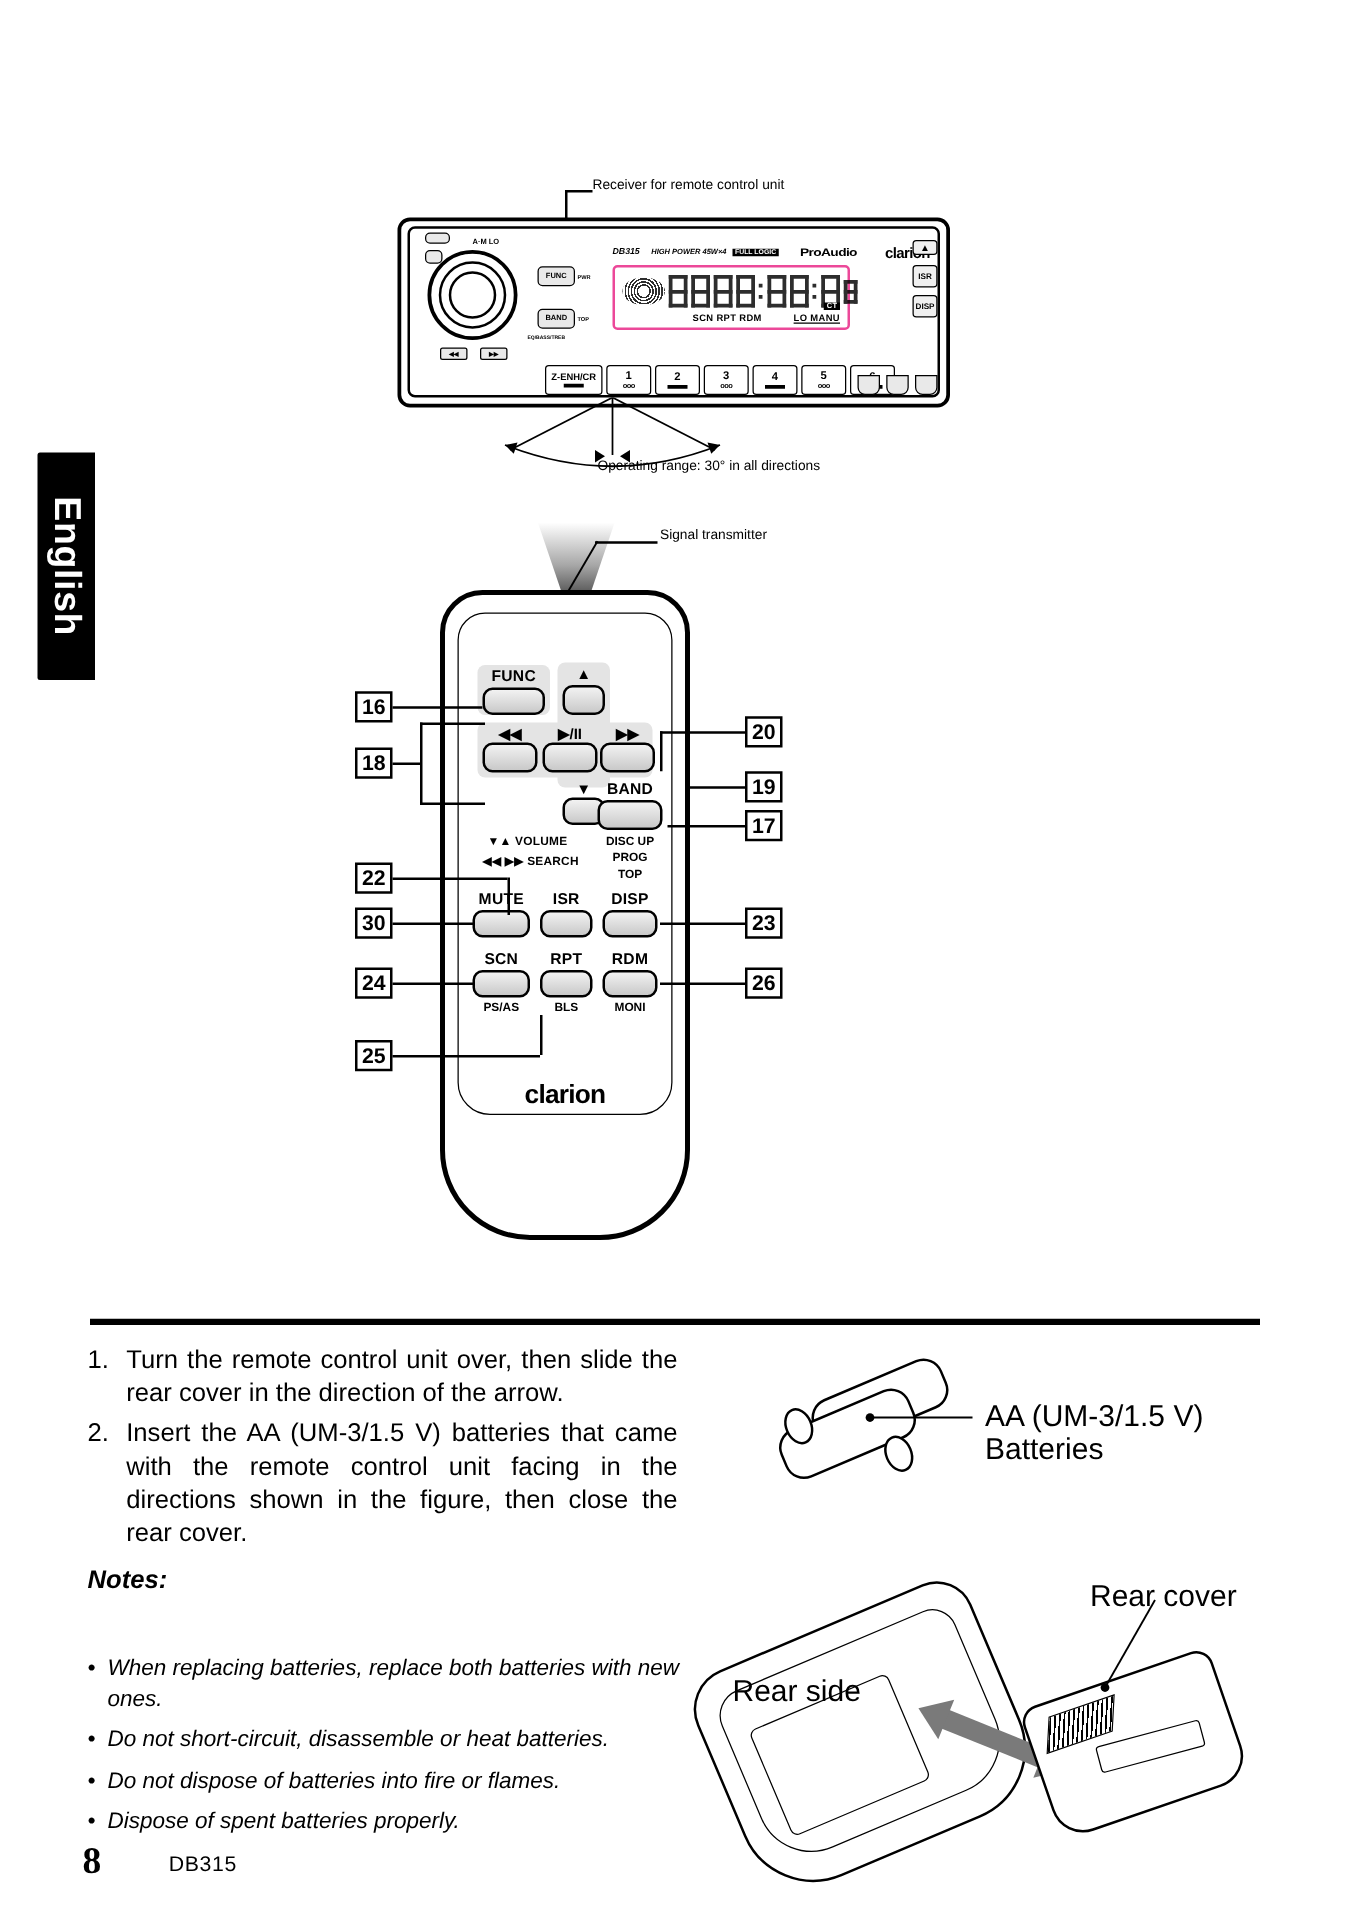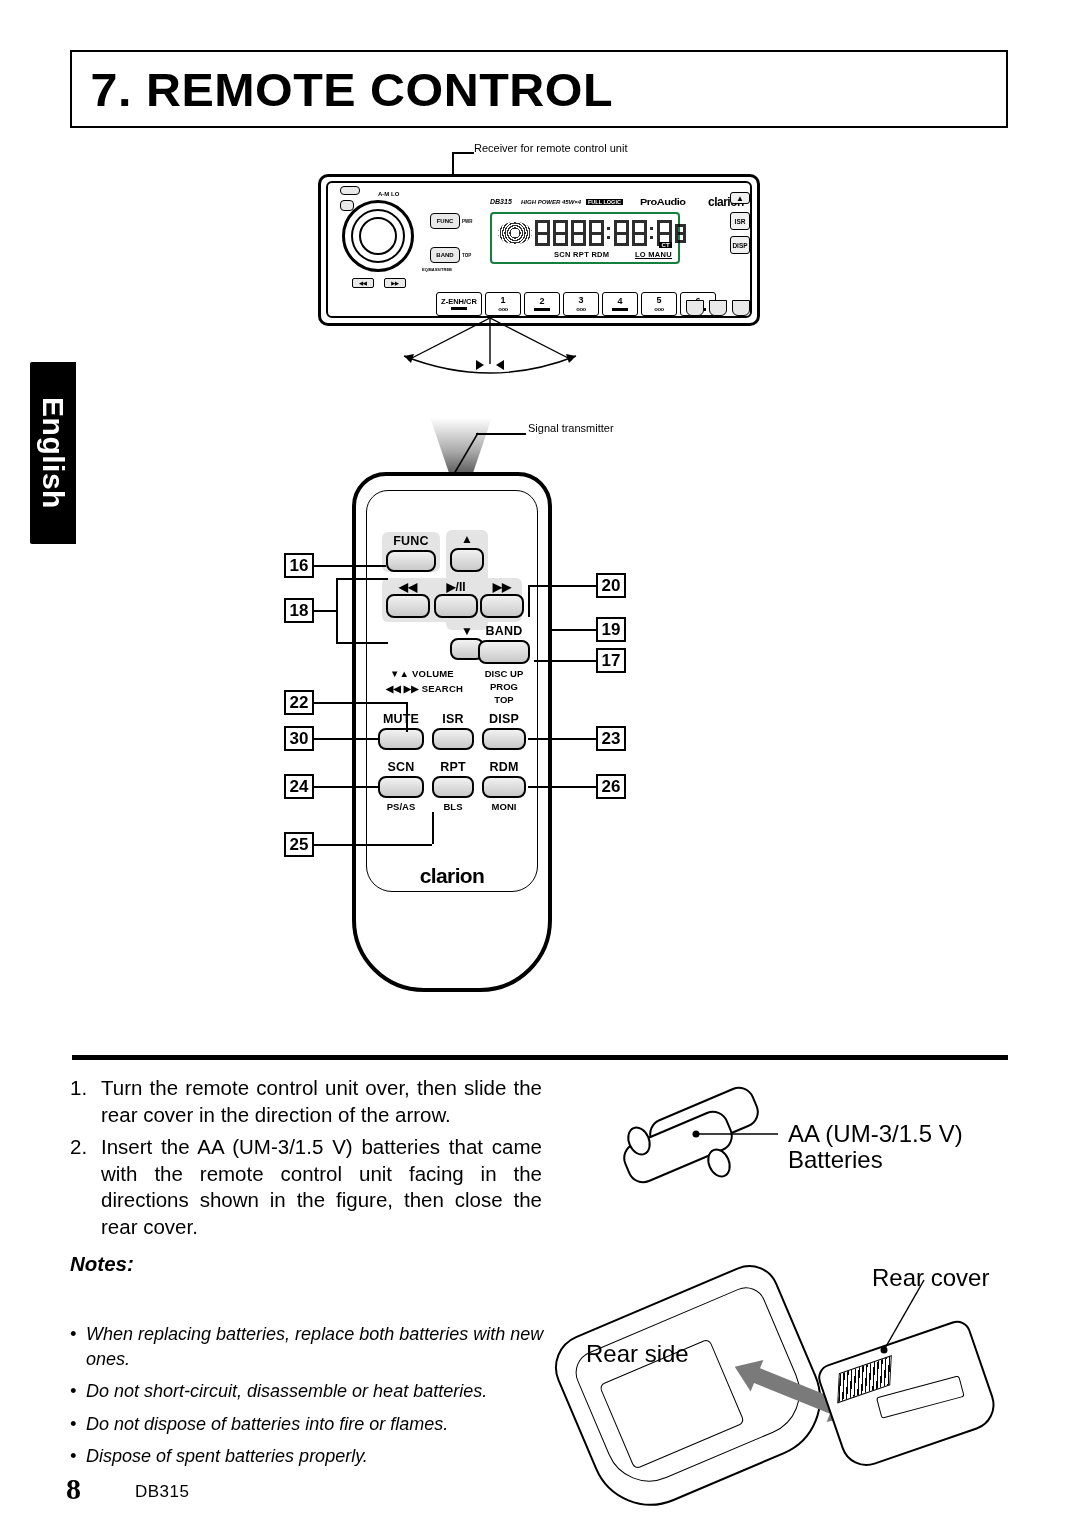--- a/index.html
+++ b/index.html
@@ -86,21 +86,21 @@
     font-size: 6px; font-weight: bold; text-align: center;
     display: flex; align-items: center; justify-content: center;
     overflow: hidden;
   }
   .hu-brandline {
     position: absolute; font-weight: bold; white-space: nowrap;
   }
   .hu-display {
     position: absolute; left: 172px; top: 38px;
     width: 190px; height: 52px;
-    border: 2px solid #15803d; border-radius: 4px;
+    border: 2px solid #ec4899; border-radius: 4px;
   }
   .seg-row { position: absolute; left: 6px; top: 6px; display: flex; gap: 3px; align-items: center; }
   .seg {
     width: 15px; height: 26px;
     background:
       linear-gradient(#000 0 0) 0 0/100% 3px no-repeat,
       linear-gradient(#000 0 0) 0 50%/100% 3px no-repeat,
       linear-gradient(#000 0 0) 0 100%/100% 3px no-repeat,
       linear-gradient(#000 0 0) 0 0/3px 100% no-repeat,
       linear-gradient(#000 0 0) 100% 0/3px 100% no-repeat;
@@ -333,23 +333,20 @@
 </style>
 </head>
 <body>
 
 <div id="page">
 
   <div class="side-tab">
     <span class="side-tab-label">English</span>
   </div>
 
-  <div class="title-box">
-    <span class="title-text">7. REMOTE CONTROL</span>
-  </div>
 
   <div class="callout" style="left:474px; top:141px;">Receiver for remote control unit</div>
   <div class="leader h" style="left:452px; top:152px; width:22px;"></div>
   <div class="leader v" style="left:452px; top:152px; height:95px;"></div>
 
   <div id="head-unit">
     <div class="hu-shell"></div>
     <div class="hu-face"></div>
 
     <div class="hu-knob-outer">
@@ -445,20 +442,21 @@
   <svg class="arc-svg" width="220" height="58" viewBox="0 0 220 58">
     <line x1="110" y1="0" x2="110" y2="46" stroke="#000" stroke-width="1.4"></line>
     <line x1="110" y1="0" x2="28" y2="42" stroke="#000" stroke-width="1.4"></line>
     <line x1="110" y1="0" x2="192" y2="42" stroke="#000" stroke-width="1.4"></line>
     <path d="M 24 38 Q 110 72 196 38" fill="none" stroke="#000" stroke-width="1.4"></path>
     <polygon points="24,38 34,36 31,45" fill="#000"></polygon>
     <polygon points="196,38 186,36 189,45" fill="#000"></polygon>
     <polygon points="104,47 96,42 96,52" fill="#000"></polygon>
     <polygon points="116,47 124,42 124,52" fill="#000"></polygon>
   </svg>
+  <div class="callout" style="left:478px; top:366px;">Operating range: 30° in all directions</div>
 
 
   <div class="ir-cone"></div>
   <div class="callout" style="left:528px; top:421px;">Signal transmitter</div>
   <div class="leader h" style="left:476px; top:433px; width:50px;"></div>
   <svg style="position:absolute; left:450px; top:430px;" width="32" height="46">
     <line x1="28" y1="3" x2="4" y2="44" stroke="#000" stroke-width="1.5"></line>
   </svg>
 
   <div id="remote">

